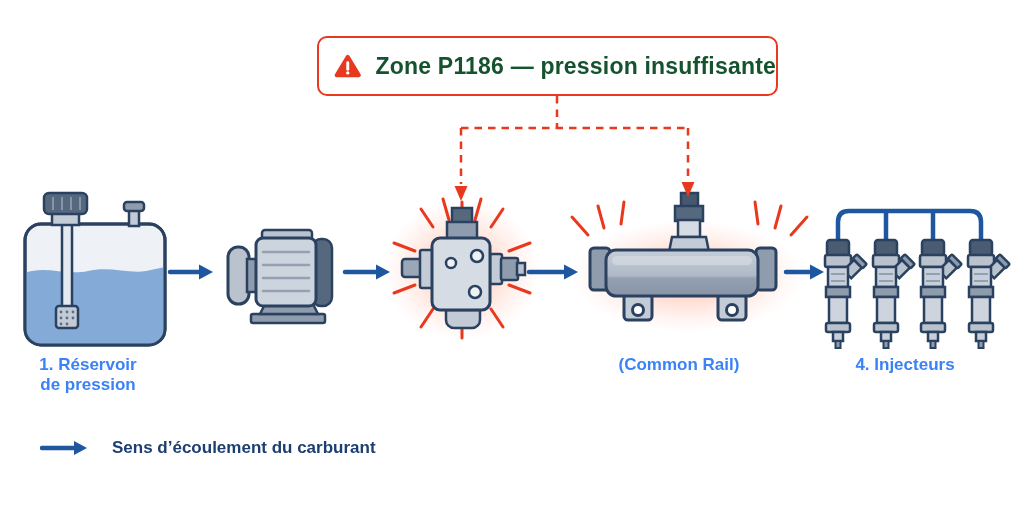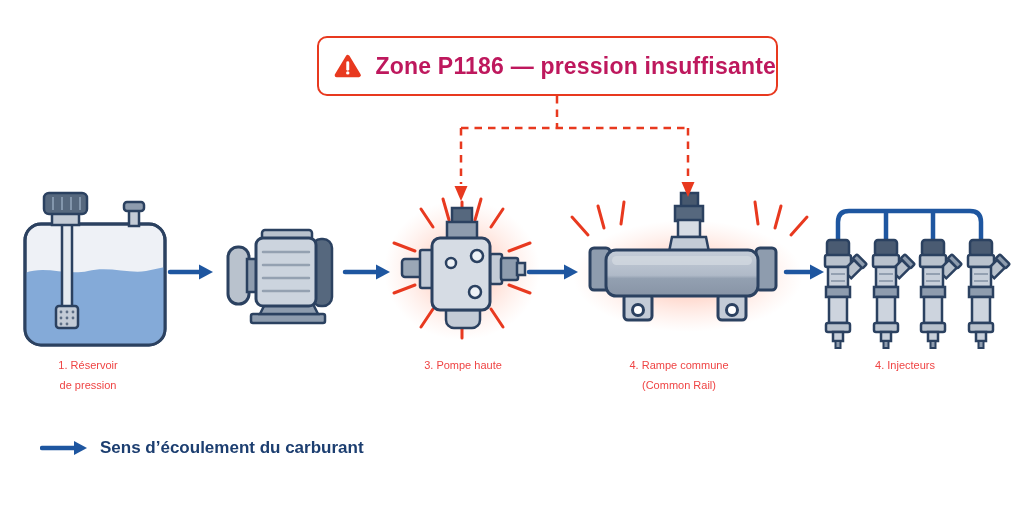--- a/index.html
+++ b/index.html
@@ -8,27 +8,27 @@
     background:#ffffff;
     font-family:"Liberation Sans","DejaVu Sans",sans-serif;
   }
   .canvas{position:absolute;left:0;top:0;}
   .banner{
     position:absolute;left:317px;top:36px;width:461px;height:60px;
     box-sizing:border-box;border:2.5px solid #e8391f;border-radius:10px;
     background:#ffffff;display:flex;align-items:center;gap:14px;
     padding-left:15px;
   }
-  .banner-text{color:#be185d;font-size:23px;font-weight:bold;letter-spacing:.2px;white-space:nowrap;}
+  .banner-text{color:#14532d;font-size:23px;font-weight:bold;letter-spacing:.2px;white-space:nowrap;}
   .comp-label{
-    position:absolute;text-align:center;color:#ef4444;
-    font-size:11px;font-weight:normal;line-height:20px;
+    position:absolute;text-align:center;color:#3b82f6;
+    font-size:17px;font-weight:bold;line-height:20px;
   }
   .legend{
-    position:absolute;left:40px;top:438px;display:flex;align-items:center;gap:12px;
+    position:absolute;left:40px;top:438px;display:flex;align-items:center;gap:24px;
   }
   .legend-text{color:#1c3e70;font-size:17px;font-weight:600;}
 </style>
 </head>
 <body>
 
 <svg class="canvas" width="1024" height="512" viewBox="0 0 1024 512">
   <defs>
     <radialGradient id="glow">
       <stop offset="0%" stop-color="#ff8a66" stop-opacity="0.5"></stop>
@@ -198,24 +198,22 @@
   <span class="banner-text">Zone P1186 — pression insuffisante</span>
 </div>
 
 <div class="comp-label" style="left:18px;top:355px;width:140px;">
   <div>1. Réservoir</div>
   <div>de pression</div>
 </div>
 <div class="comp-label" style="left:217px;top:355px;width:140px;">
 </div>
 <div class="comp-label" style="left:392px;top:355px;width:142px;">
-  <div>3. Pompe haute</div>
 </div>
 <div class="comp-label" style="left:593px;top:355px;width:172px;">
-  <div>4. Rampe commune</div>
   <div>(Common Rail)</div>
 </div>
 <div class="comp-label" style="left:835px;top:355px;width:140px;">
   <div>4. Injecteurs</div>
   <div></div>
 </div>
 
 <div class="legend">
   <svg width="48" height="18" viewBox="0 0 48 18">
     <line x1="2" y1="9" x2="34" y2="9" stroke="#1e56a0" stroke-width="4.5" stroke-linecap="round"></line>

